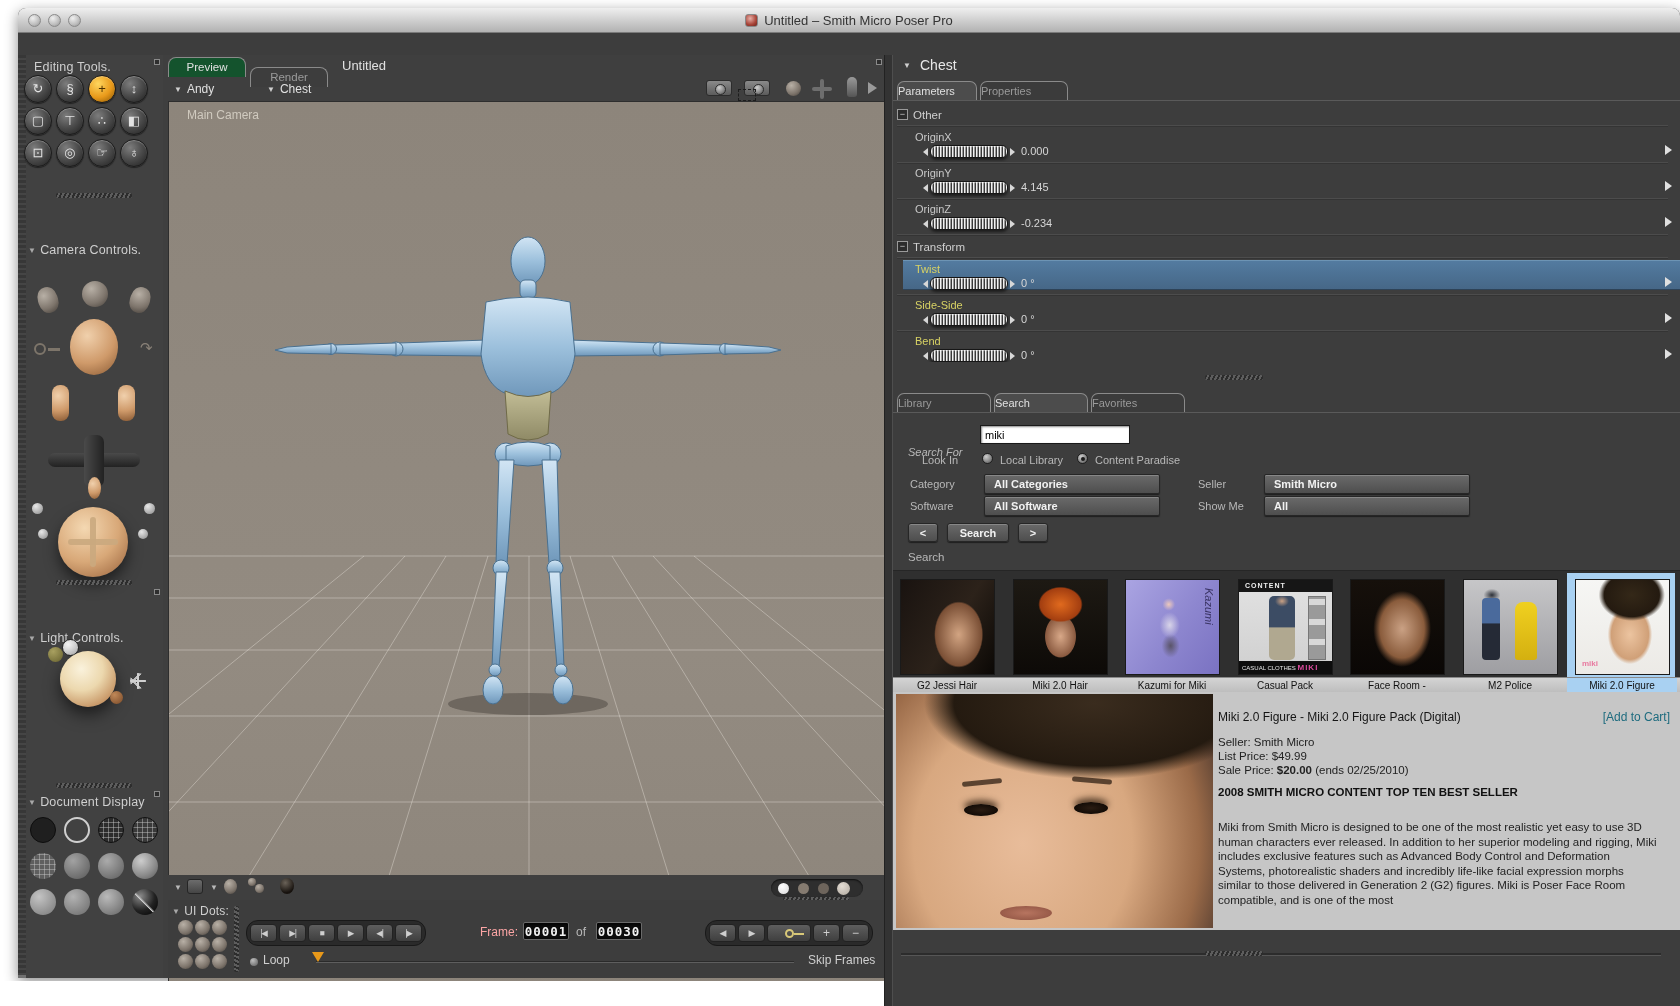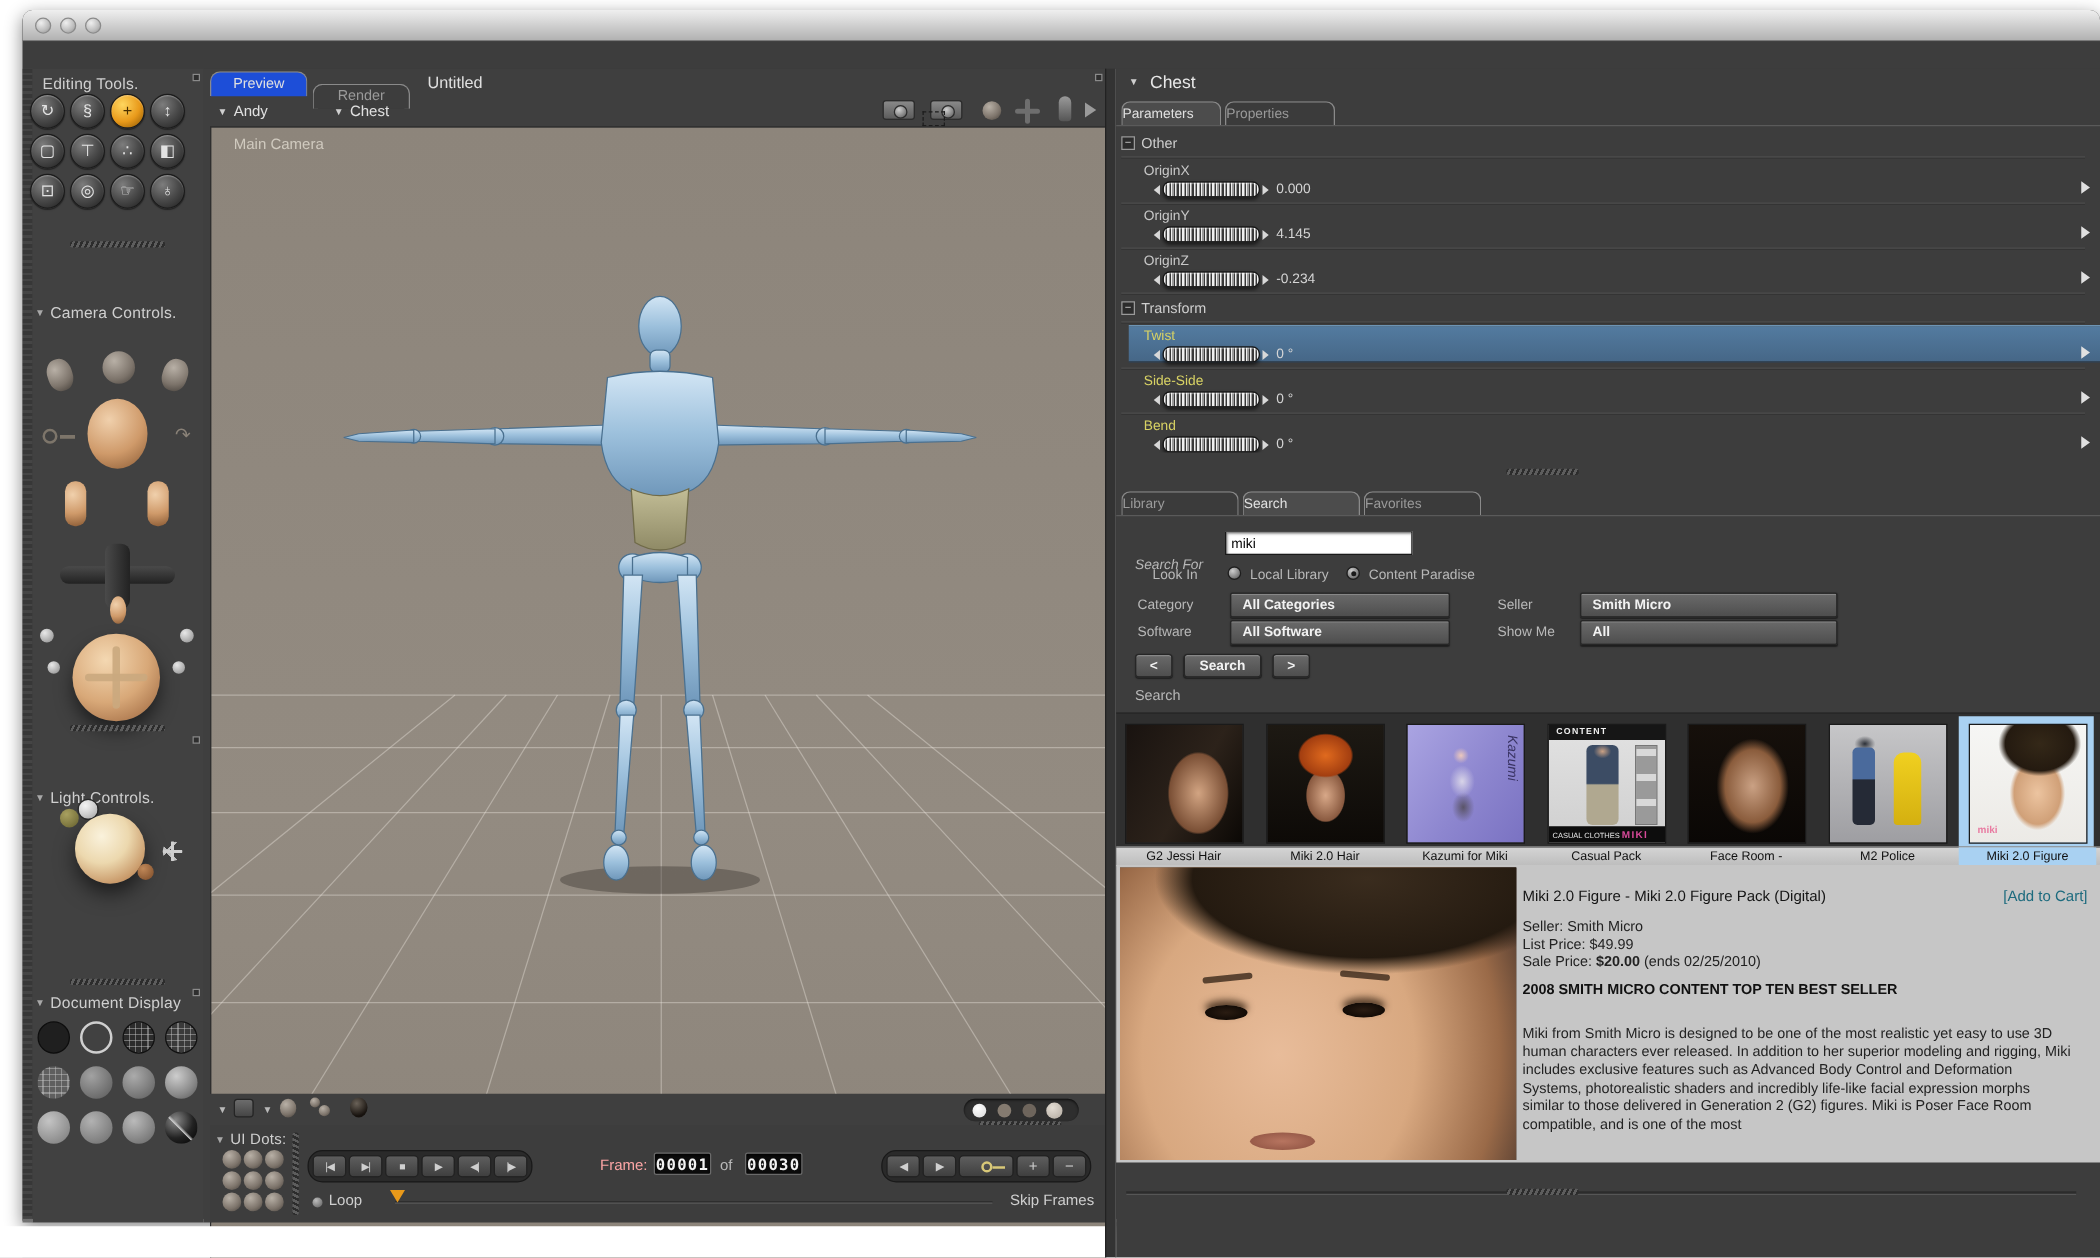--- a/index.html
+++ b/index.html
@@ -53,21 +53,21 @@
   .grayball { background:radial-gradient(circle at 36% 30%, #b8b0a6, #7d746b 60%, #4a443e 95%); }
 
   .dsph { position:absolute; width:26px; height:26px; border-radius:50%; }
   .wire { background-image:repeating-linear-gradient(0deg,transparent 0 4px,rgba(200,200,200,.45) 4px 5px),
                            repeating-linear-gradient(90deg,transparent 0 4px,rgba(200,200,200,.45) 4px 5px); }
 
   
   .docbg { position:absolute; left:163px; top:55px; width:722px; height:923px; background:#3f3f3f; }
   .dtab { position:absolute; height:20px; line-height:19px; text-align:center; font-size:11.5px;
           border:1px solid #8a8a8a; border-bottom:none; border-radius:8px 8px 0 0; }
-  .dtab.active { background:#1d4ed8; color:#e0e0e0; }
+  .dtab.active { background:#14532d; color:#e0e0e0; }
   .dtab.idle { background:#3d3d3d; color:#9a9a9a; }
   .mini-dd { position:absolute; font-size:12px; color:#e0e0e0; }
   .mini-dd .tri { font-size:8px; color:#cfcfcf; margin-right:5px; vertical-align:1px; }
 
   .viewport { position:absolute; left:168px; top:101px; width:717px; height:1002px;
               background:linear-gradient(#8d857b,#938b81 55%,#8a8278); border:1px solid #2e2e2e; overflow:hidden; }
   .camlabel { position:absolute; left:18px; top:6px; font-size:12px; color:#d0cabf; }
 
   .camicon { position:absolute; width:26px; height:16px; border-radius:3px;
              background:linear-gradient(#8a8a8a,#5c5c5c); border:1px solid #2c2c2c; }
@@ -208,20 +208,23 @@
 <div class="page">
   <div class="whitetop"></div>
   <div class="whiteleft"></div>
 
   <div class="window"></div>
 
   <div class="titlebar">
     <div class="tlight" style="left:10px"></div>
     <div class="tlight" style="left:30px"></div>
     <div class="tlight" style="left:50px"></div>
+    <div class="apptitle">
+      <span class="appicon"></span><span>Untitled – Smith Micro Poser Pro</span>
+    </div>
   </div>
 
 
   <div class="leftedge"></div>
   <div class="sidebar">
 
     <div class="sectitle" style="left:8px; top:5px;">
       <span>Editing Tools.</span>
     </div>
     <div class="shadebox" style="left:128px; top:4px;"></div>

